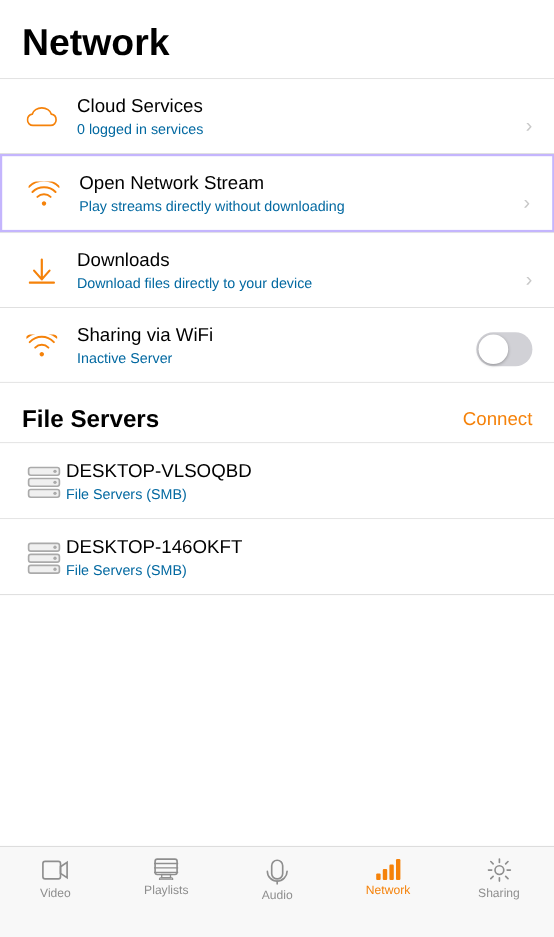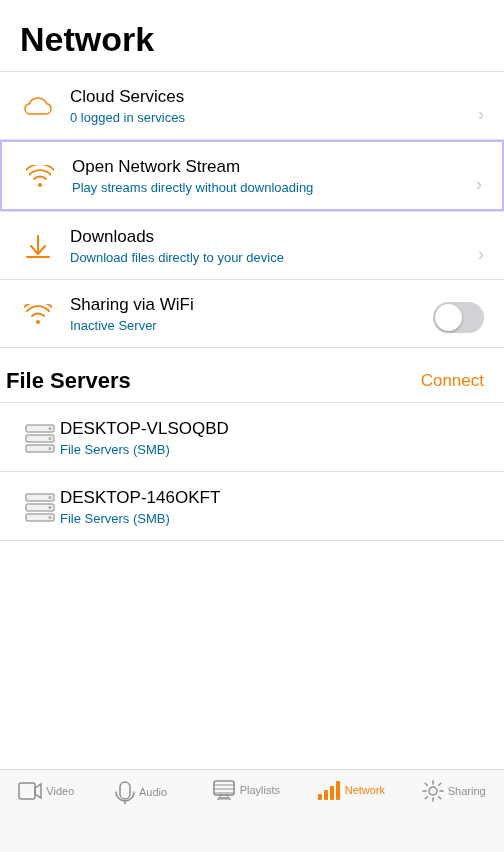--- a/index.html
+++ b/index.html
@@ -70,21 +70,21 @@
       color: #c8c8c8;
       font-size: 18px;
       font-weight: 300;
       margin-left: 8px;
     }
 
     .section-header {
       display: flex;
       align-items: center;
       justify-content: space-between;
-      padding: 20px 20px 8px 6px;
+      padding: 20px 20px 8px 20px;
     }
 
     .section-title {
       font-size: 22px;
       font-weight: 700;
       color: #000;
     }
 
     .section-action {
       font-size: 17px;
@@ -130,20 +130,21 @@
       background: #f8f8f8;
       border-top: 1px solid #ddd;
       display: flex;
       align-items: flex-start;
       justify-content: space-around;
       padding-top: 10px;
     }
 
     .tab-item {
       display: flex;
+      flex-direction: column;
       align-items: center;
       gap: 4px;
       cursor: pointer;
       min-width: 60px;
     }
 
     .tab-label {
       font-size: 11px;
       color: #8e8e8e;
     }
@@ -295,39 +296,39 @@
 
   <div class="tab-item">
     <svg width="24" height="22" viewBox="0 0 24 22" class="tab-icon">
       <rect x="1" y="3" width="16" height="16" rx="2" stroke="#8e8e8e" stroke-width="1.5" fill="none"></rect>
       <path d="M17 8l6-4v14l-6-4V8z" stroke="#8e8e8e" stroke-width="1.5" fill="none"></path>
     </svg>
     <span class="tab-label">Video</span>
   </div>
 
   <div class="tab-item">
-    <svg width="20" height="24" viewBox="0 0 20 24" class="tab-icon">
-      <path d="M10 2C7.2 2 5 4.2 5 7v7c0 2.8 2.2 5 5 5s5-2.2 5-5V7c0-2.8-2.2-5-5-5z" stroke="#8e8e8e" stroke-width="1.5" fill="none"></path>
-      <path d="M1 12c0 4.9 4 9 9 9s9-4.1 9-9" stroke="#8e8e8e" stroke-width="1.5" stroke-linecap="round" fill="none"></path>
-      <path d="M10 21v3" stroke="#8e8e8e" stroke-width="1.5" stroke-linecap="round"></path>
-    </svg>
-    <span class="tab-label">Audio</span>
-  </div>
-
-  <div class="tab-item">
     <svg width="24" height="20" viewBox="0 0 24 20" class="tab-icon">
       <rect x="2" y="1" width="20" height="14" rx="2" stroke="#8e8e8e" stroke-width="1.5" fill="none"></rect>
       <path d="M1 5h22M1 9h22M1 13h22" stroke="#8e8e8e" stroke-width="1.2"></path>
       <rect x="8" y="15" width="8" height="3" rx="0" stroke="#8e8e8e" stroke-width="1.2" fill="none"></rect>
       <rect x="6" y="18" width="12" height="2" rx="1" stroke="#8e8e8e" stroke-width="1.2" fill="none"></rect>
     </svg>
     <span class="tab-label">Playlists</span>
   </div>
 
   <div class="tab-item">
+    <svg width="20" height="24" viewBox="0 0 20 24" class="tab-icon">
+      <path d="M10 2C7.2 2 5 4.2 5 7v7c0 2.8 2.2 5 5 5s5-2.2 5-5V7c0-2.8-2.2-5-5-5z" stroke="#8e8e8e" stroke-width="1.5" fill="none"></path>
+      <path d="M1 12c0 4.9 4 9 9 9s9-4.1 9-9" stroke="#8e8e8e" stroke-width="1.5" stroke-linecap="round" fill="none"></path>
+      <path d="M10 21v3" stroke="#8e8e8e" stroke-width="1.5" stroke-linecap="round"></path>
+    </svg>
+    <span class="tab-label">Audio</span>
+  </div>
+
+  <div class="tab-item">
     <svg width="24" height="20" viewBox="0 0 24 20">
       <rect x="1" y="14" width="4" height="6" rx="1" fill="#f5820a"></rect>
       <rect x="7" y="10" width="4" height="10" rx="1" fill="#f5820a"></rect>
       <rect x="13" y="6" width="4" height="14" rx="1" fill="#f5820a"></rect>
       <rect x="19" y="1" width="4" height="19" rx="1" fill="#f5820a"></rect>
     </svg>
     <span class="tab-label-active">Network</span>
   </div>
 
   <div class="tab-item">

